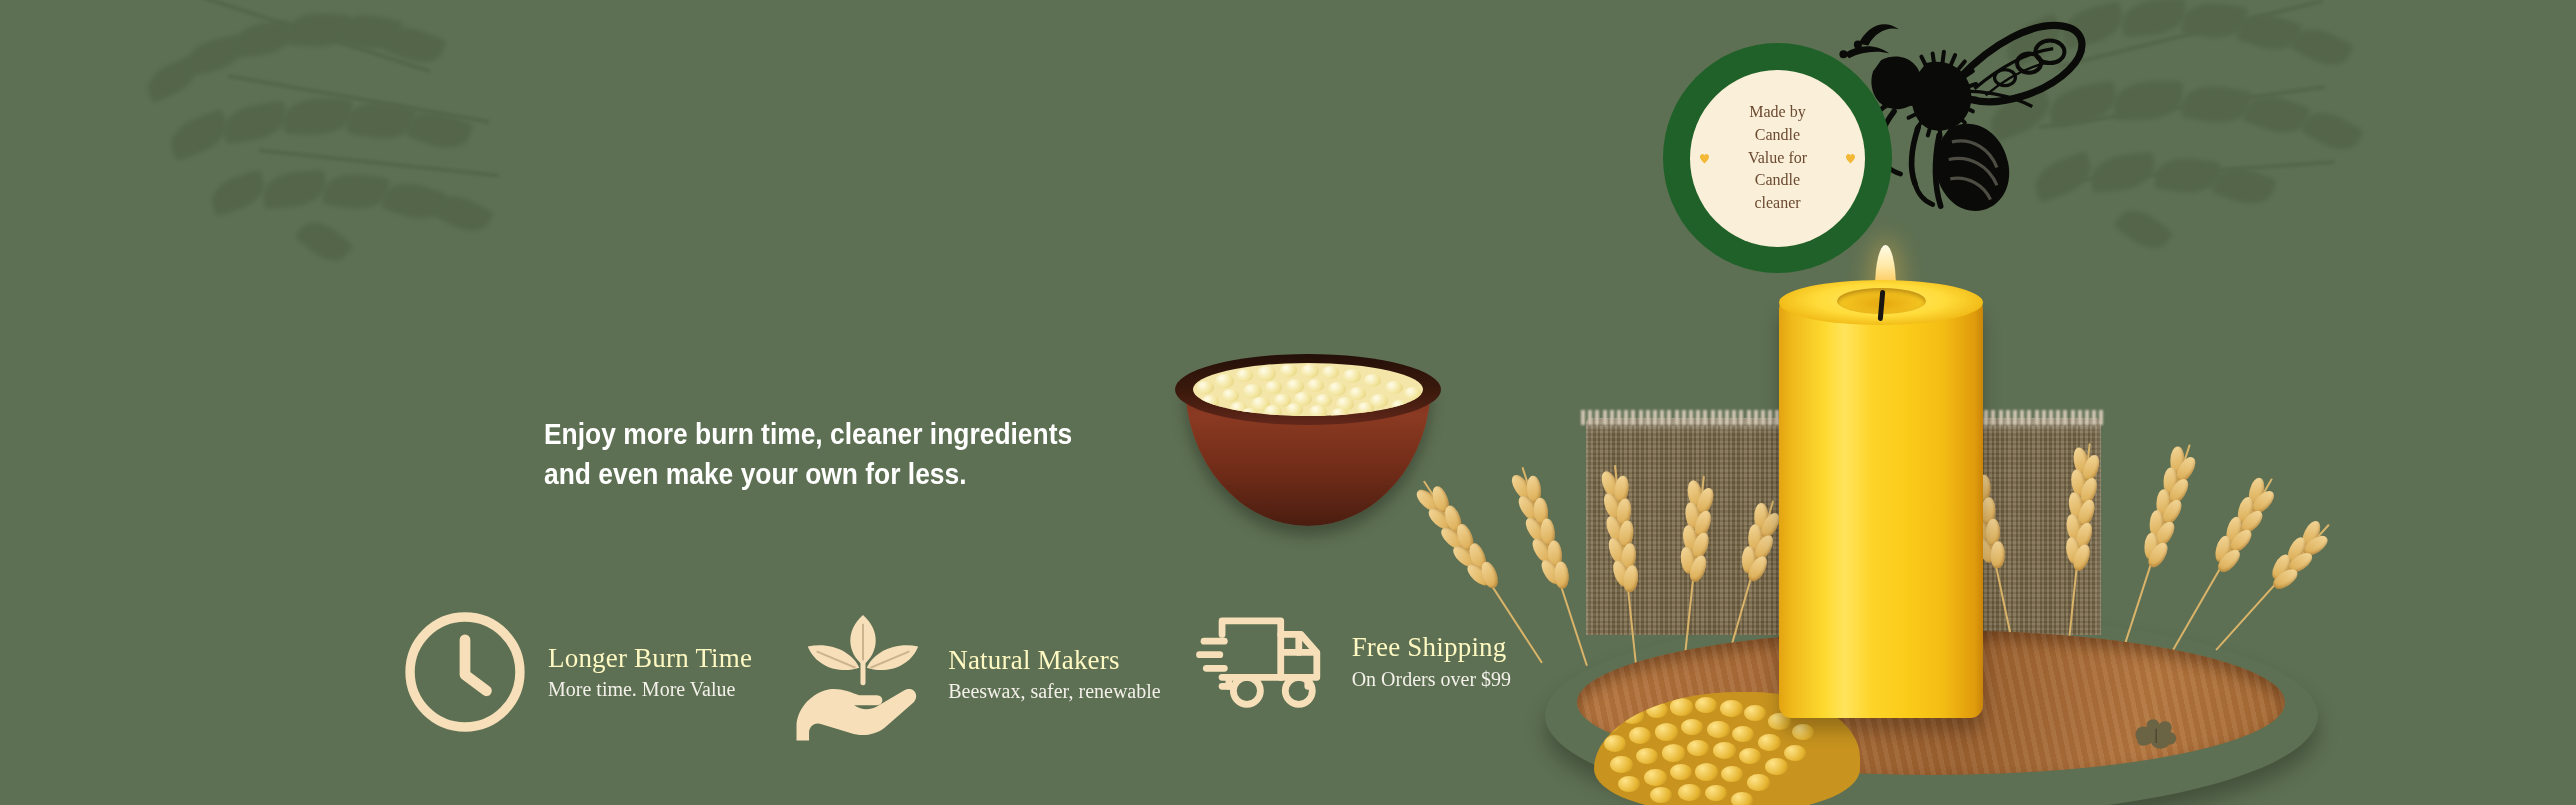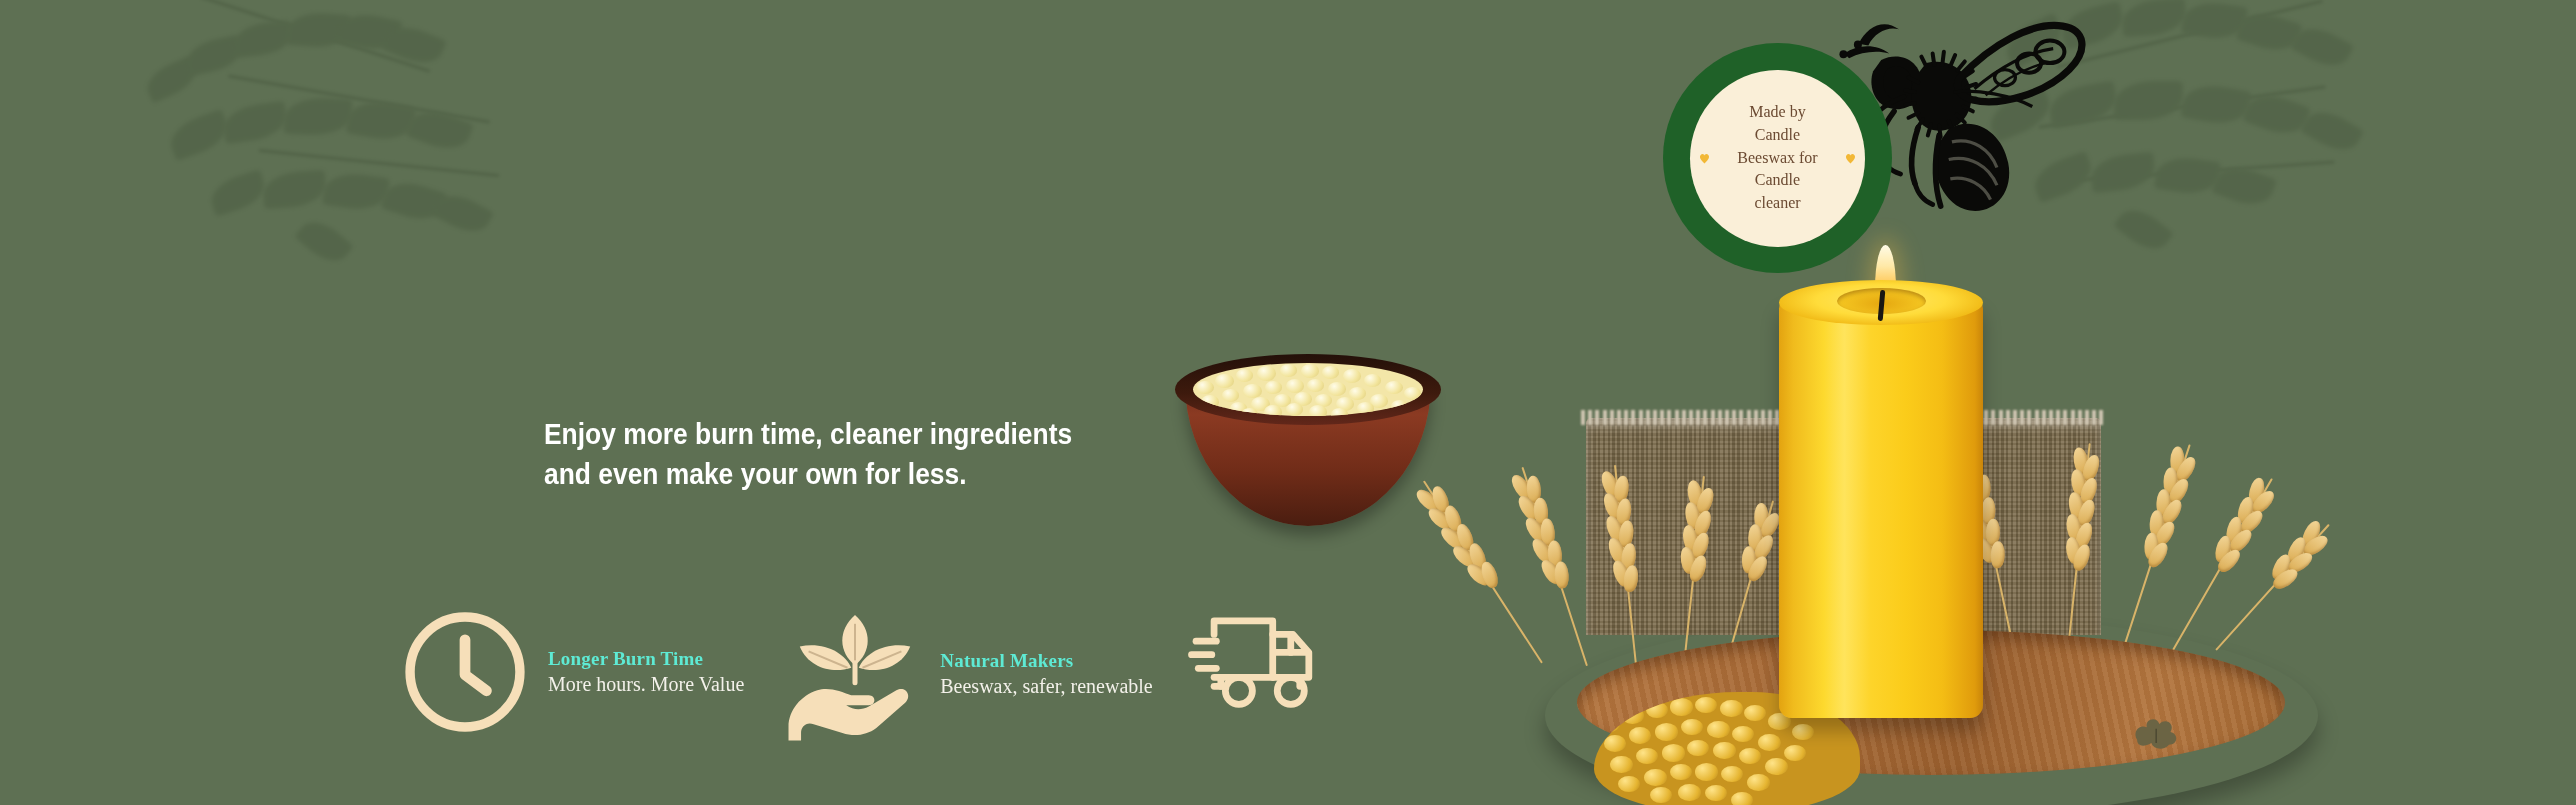--- a/index.html
+++ b/index.html
@@ -50,21 +50,21 @@
     font-family:"Liberation Sans",sans-serif;
     transform:scaleX(.88);transform-origin:left top;white-space:nowrap;
   }
 
   
   .features{position:absolute;left:398px;top:605px;display:flex;align-items:flex-start;gap:0;}
   .feature{display:flex;align-items:center;}
   .feature .ficon{flex:0 0 auto;display:flex;align-items:center;justify-content:center;}
   .feature .ftext{margin-left:16px;}
   .ftitle{
-    color:#5eead4;font-size:19px;font-weight:700;line-height:1.18;
+    color:#fef9c3;font-size:27px;font-weight:400;line-height:1.18;
     font-family:"Liberation Serif",serif;white-space:nowrap;letter-spacing:0.2px;
   }
   .fsub{
     color:#f3f1ea;font-size:20px;line-height:1.2;margin-top:2.4px;
     font-family:"Liberation Serif",serif;white-space:nowrap;
   }
   .f1{margin-right:42px;}
   .f2{margin-right:34px;}
 
   
@@ -264,21 +264,21 @@
 
     <div class="feature f1">
       <div class="ficon">
         <svg width="134" height="134" viewBox="0 0 100 100">
           <circle cx="50" cy="50" r="41" fill="none" stroke="#f6dfb9" stroke-width="7"></circle>
           <path d="M50 26 L50 52 L66 64" fill="none" stroke="#f6dfb9" stroke-width="8" stroke-linecap="round" stroke-linejoin="round"></path>
         </svg>
       </div>
       <div class="ftext">
         <div class="ftitle">Longer Burn Time</div>
-        <div class="fsub">More hours. More Value</div>
+        <div class="fsub">More time. More Value</div>
       </div>
     </div>
 
     <div class="feature f2">
       <div class="ficon">
         <svg width="138" height="138" viewBox="0 0 110 110">
 
           <path d="M55 8 C69 20 68 38 55 48 C42 38 41 20 55 8 Z" fill="#f6dfb9"></path>
           <path d="M55 15 L55 45" stroke="#cdb48f" stroke-width="1.6" fill="none"></path>
 
@@ -314,20 +314,24 @@
             <path d="M100 64 L100 72"></path>
             <path d="M30 64 L30 72"></path>
             <path d="M24 72 L33 72"></path>
             <circle cx="46" cy="76" r="12"></circle>
             <circle cx="92" cy="76" r="12"></circle>
             <path d="M26 32 L8 32"></path>
             <path d="M22 44 L4 44"></path>
             <path d="M26 56 L10 56"></path>
           </g>
         </svg>
+      </div>
+      <div class="ftext">
+        <div class="ftitle">Free Shipping</div>
+        <div class="fsub">On Orders over $99</div>
       </div>
     </div>
   </div>
 
   <div class="product">
 
     <div class="burlap"></div>
 
     <div class="wheatgrp" style="left:326px;top:213px;width:266px;height:233px;">
       <div class="stalk" style="left:24px;top:0;width:17.7px;height:217px;transform:rotate(-33deg);">
@@ -613,21 +617,21 @@
         </svg>
       </span>
       <span class="heart r">
         <svg width="13" height="13" viewBox="0 0 24 24">
           <path d="M12 21 C4 14 2 9 5 5.5 C8 2 12 5 12 7 C12 5 16 2 19 5.5 C22 9 20 14 12 21 Z" fill="#f2b836"></path>
         </svg>
       </span>
       <div class="badge-text">
         <div>Made by</div>
         <div>Candle</div>
-        <div>Beeswax for</div>
+        <div>Value for</div>
         <div>Candle</div>
         <div>cleaner</div>
       </div>
     </div>
   </div>
 
 </div>
 
 
 </body></html>

